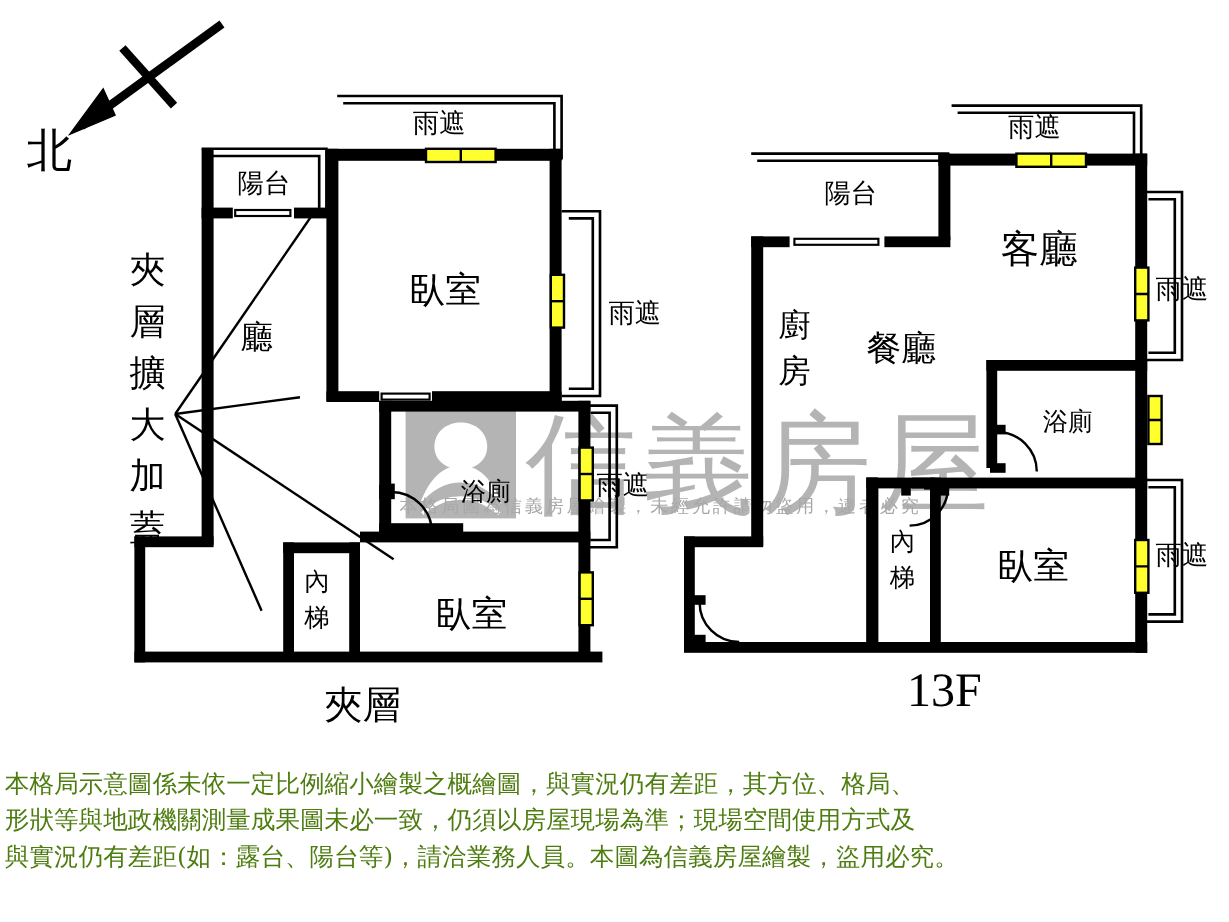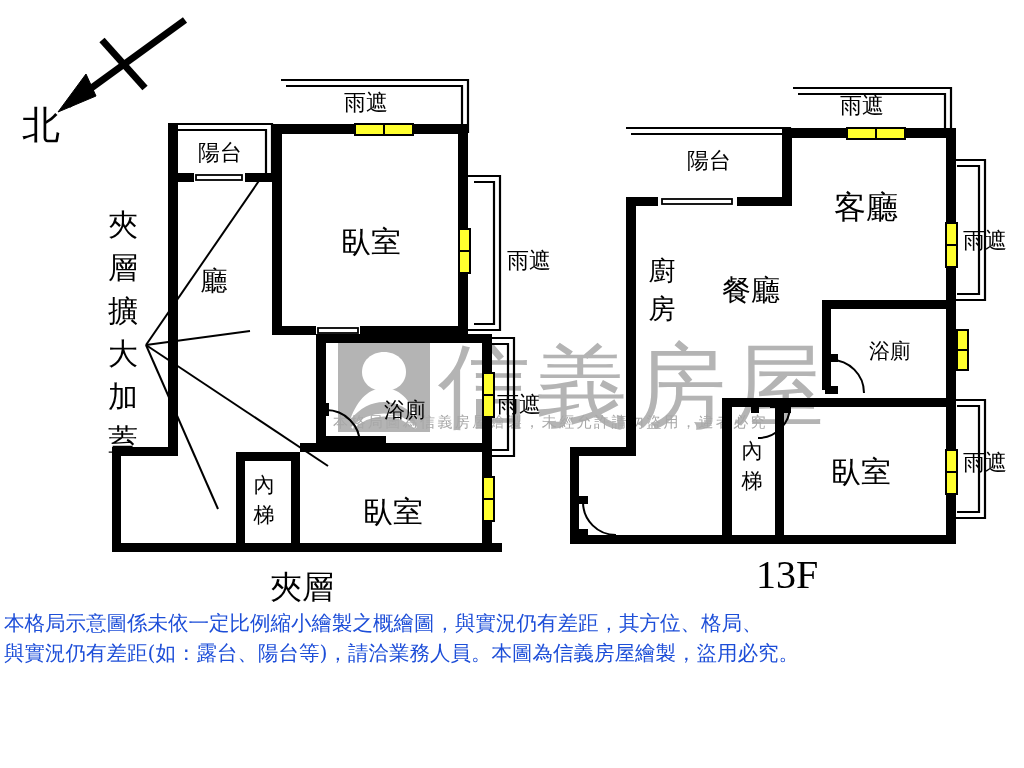--- a/index.html
+++ b/index.html
@@ -1,21 +1,21 @@
 <!DOCTYPE html>
 <html><head>
 <meta charset="utf-8">
 <style>
   html,body{margin:0;padding:0;background:#ffffff;}
   body{width:1024px;height:768px;font-family:"Liberation Serif","DejaVu Serif",serif;color:#000;}
   #stage{position:relative;width:1024px;height:768px;overflow:hidden;background:#fff;}
   #plansvg{position:absolute;left:0;top:0;width:1024px;height:768px;}
-  .disclaimer{position:absolute;left:0;top:608px;width:880px;
+  .disclaimer{position:absolute;left:0;top:638px;width:880px;
     font-family:"DejaVu Serif","Liberation Serif",serif;font-size:20.5px;line-height:1.48;
-    color:#1d4ed8;letter-spacing:0px;text-align:left;padding:0 4px;box-sizing:border-box;}
+    color:#4d7c0f;letter-spacing:0px;text-align:left;padding:0 4px;box-sizing:border-box;}
   .disclaimer div{white-space:nowrap;}
 </style>
 </head>
 <body>
 
 <div id="stage">
 
   <svg id="plansvg" viewBox="0 0 1024 768" xmlns="http://www.w3.org/2000/svg">
 
     <g opacity="1">
@@ -251,16 +251,17 @@
       <text x="123" y="407">加</text>
       <text x="123" y="450">蓋</text>
     </g>
 
     <text x="302" y="598" font-size="32" text-anchor="middle" font-family="'DejaVu Serif','Liberation Serif',serif" fill="#000">夾層</text>
     <text x="787" y="588" font-size="40" text-anchor="middle" font-family="'Liberation Serif','DejaVu Serif',serif" fill="#000">13F</text>
   </svg>
 
   <div class="disclaimer">
     <div>本格局示意圖係未依一定比例縮小繪製之概繪圖，與實況仍有差距，其方位、格局、</div>
+    <div>形狀等與地政機關測量成果圖未必一致，仍須以房屋現場為準；現場空間使用方式及</div>
     <div>與實況仍有差距(如：露台、陽台等)，請洽業務人員。本圖為信義房屋繪製，盜用必究。</div>
   </div>
 
 </div>
 
 </body></html>

